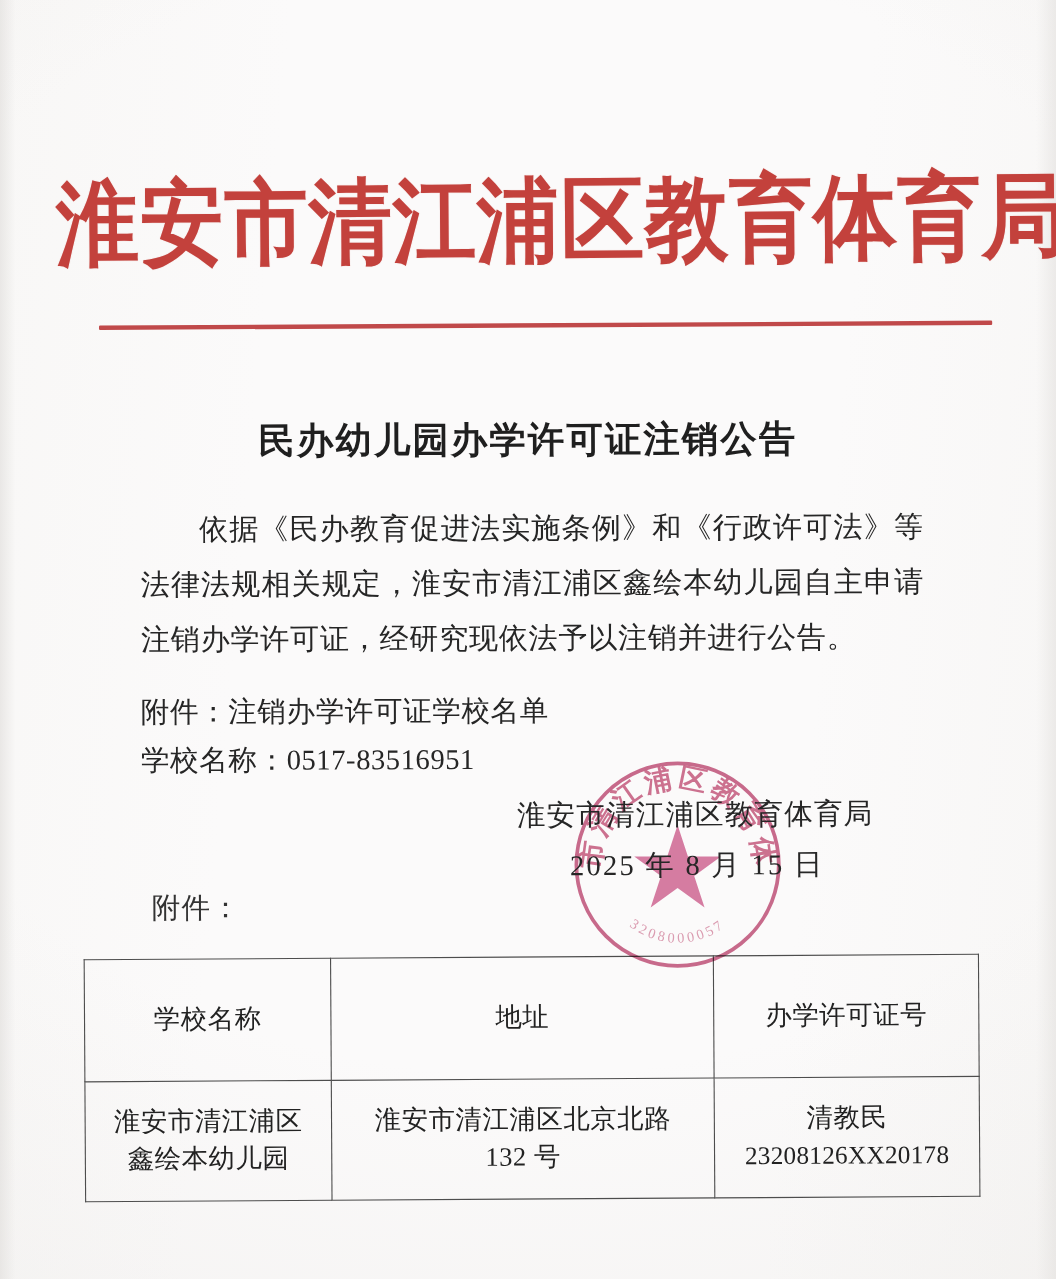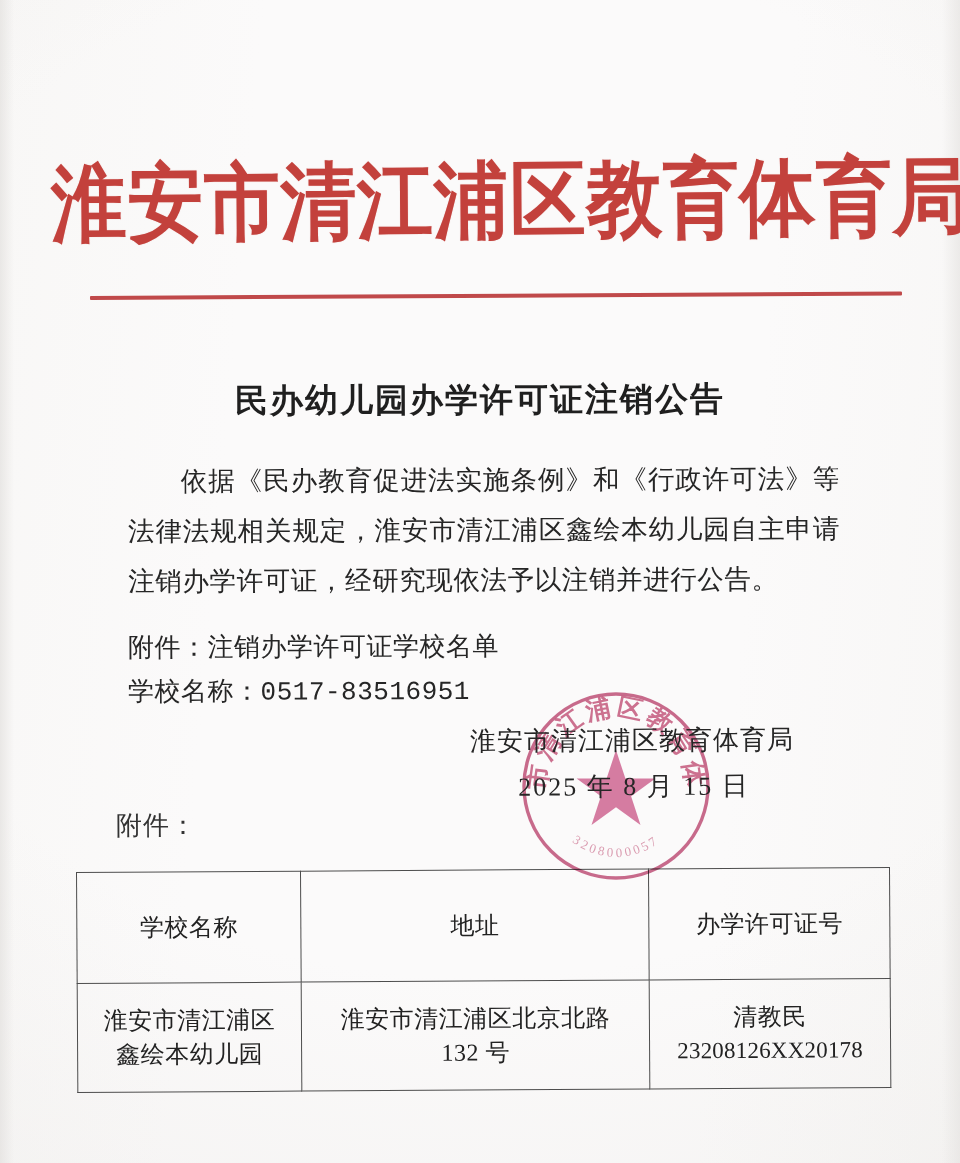--- a/index.html
+++ b/index.html
@@ -128,21 +128,21 @@
     font-size: 26px;
     line-height: 44px;
     color: #262626;
     letter-spacing: 0.5px;
     transform: rotate(-0.2deg);
   }
   .note-lines .note-line {
     white-space: nowrap;
   }
   .note-lines .phone-num {
-    font-family: Liberation Mono, monospace;
+    font-family: Liberation Serif, serif;
     letter-spacing: 0.5px;
   }
 
   
   .signature {
     position: absolute;
     left: 470px;
     top: 718px;
     width: 350px;
     font-size: 26px;
@@ -169,21 +169,21 @@
     z-index: 3;
     opacity: 0.82;
     mix-blend-mode: multiply;
     pointer-events: none;
   }
   .seal svg { display: block; width: 196px; height: 196px; }
 
   
   .attachment-label {
     position: absolute;
-    left: 116px;
+    left: 138px;
     top: 808px;
     font-size: 26px;
     color: #333;
     letter-spacing: 1px;
     transform: rotate(-0.2deg);
   }
 
   
   .table-wrap {
     position: absolute;

